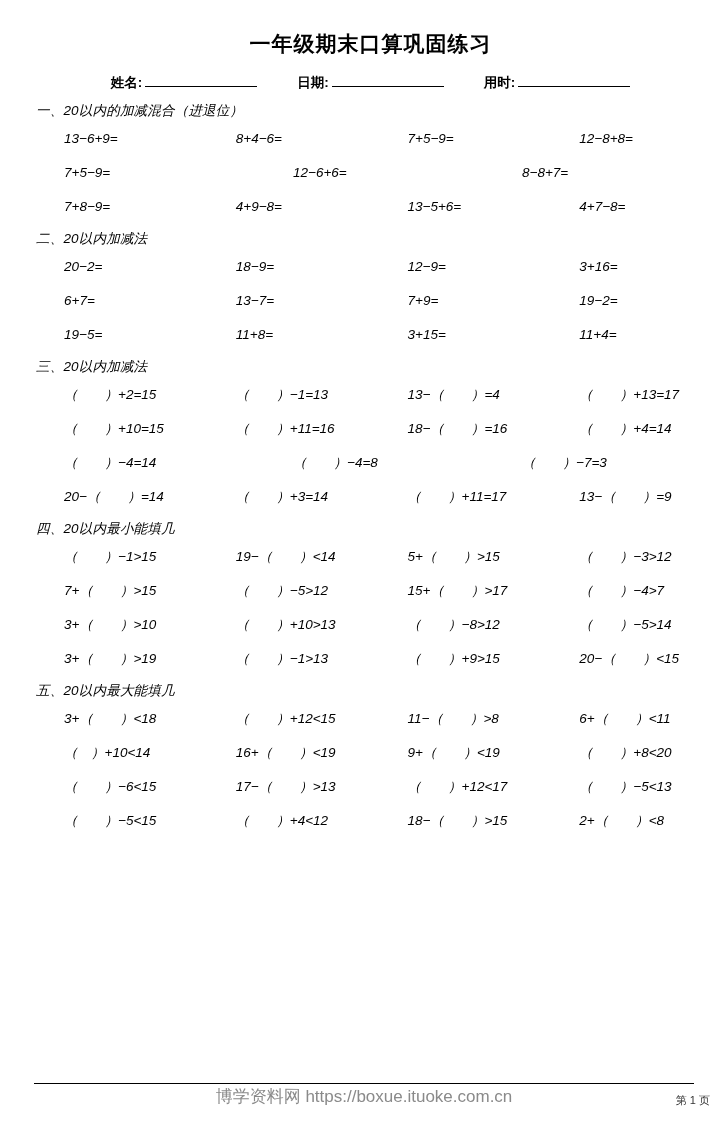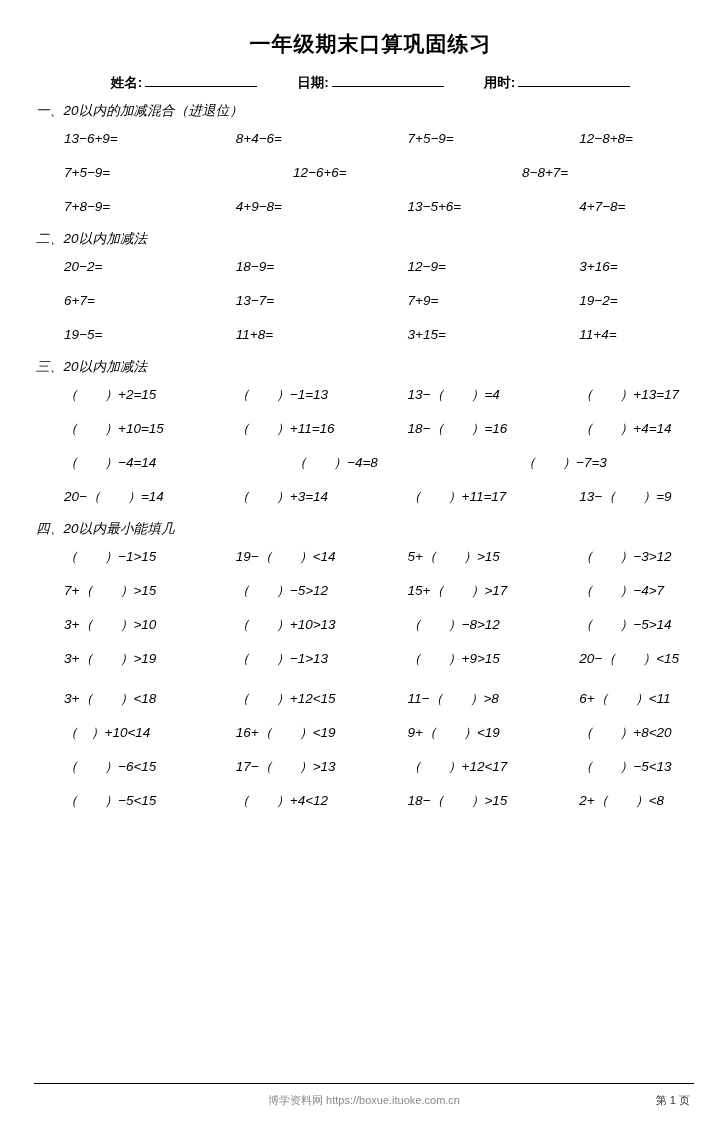--- a/index.html
+++ b/index.html
@@ -83,27 +83,27 @@
     border-top: 1px solid #000;
   }
   .footer {
     position: absolute;
     left: 0;
     right: 0;
     bottom: 14px;
     display: flex;
     align-items: baseline;
     justify-content: center;
-    font-size: 11px;
+    font-size: 17px;
     color: #8a8a8a;
     text-align: right;
   }
   .page-num {
     position: absolute;
-    right: 38px;
+    right: 18px;
     bottom: 14px;
     font-size: 11px;
     color: #333;
   }
 </style>
 </head>
 <body>
 
 <div class="page">
 
@@ -224,20 +224,21 @@
       <div class="row">
         <span class="cell c0">3+（　　）&gt;19</span>
         <span class="cell">（　　）−1&gt;13</span>
         <span class="cell">（　　）+9&gt;15</span>
         <span class="cell">20−（　　）&lt;15</span>
       </div>
     </div>
   </div>
 
   <div class="section">
+    <div class="section-title">五、20以内最大能填几</div>
     <div class="rows">
       <div class="row">
         <span class="cell c0">3+（　　）&lt;18</span>
         <span class="cell">（　　）+12&lt;15</span>
         <span class="cell">11−（　　）&gt;8</span>
         <span class="cell">6+（　　）&lt;11</span>
       </div>
       <div class="row">
         <span class="cell c0">（　）+10&lt;14</span>
         <span class="cell">16+（　　）&lt;19</span>

